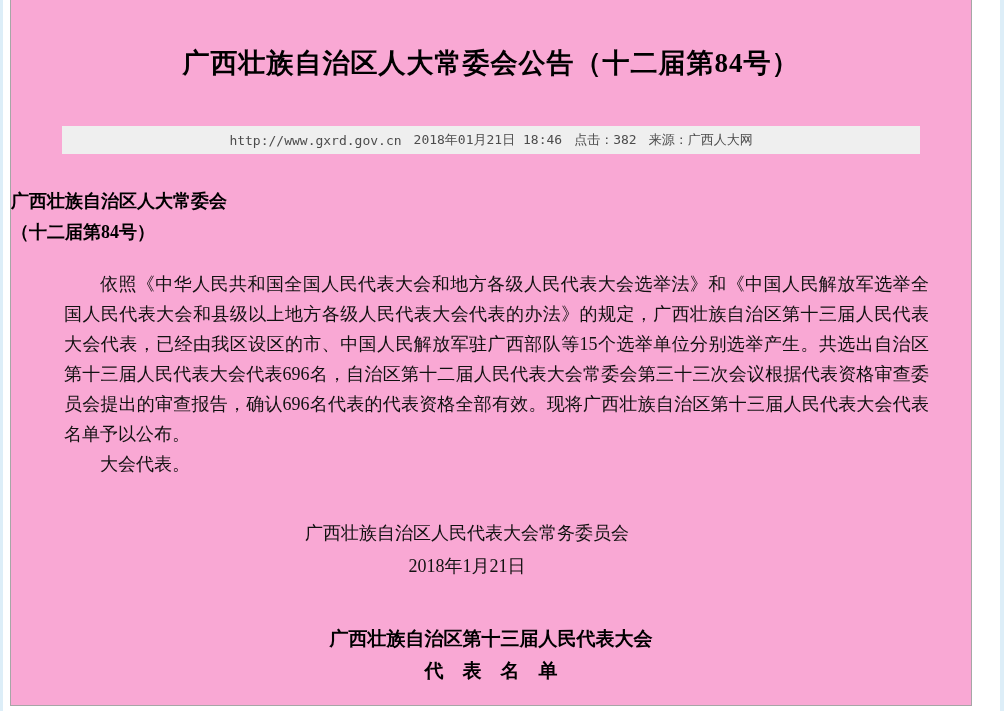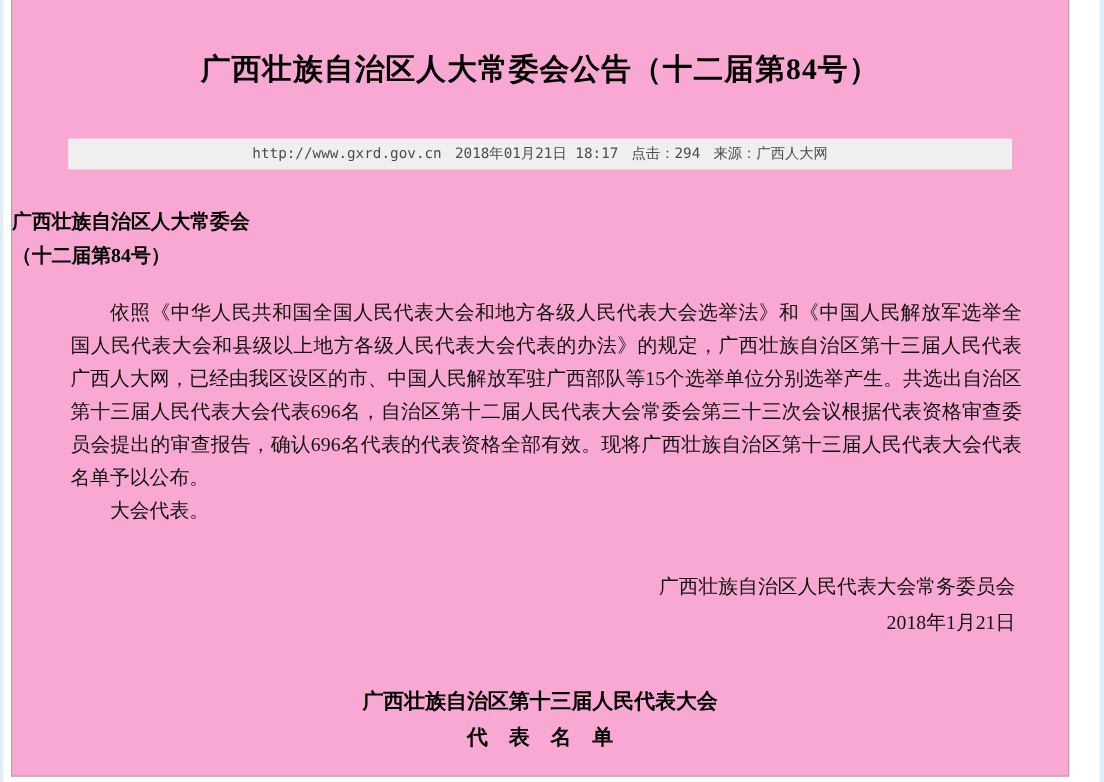--- a/index.html
+++ b/index.html
@@ -63,21 +63,21 @@
   }
   .notice-body .jline {
     text-align: justify;
     text-align-last: justify;
   }
   .indent2 { text-indent: 2em; }
 
   .signature-block {
     margin-top: 38px;
     padding-right: 48px;
-    text-align: right;
+    text-align: center;
     font-size: 18px;
     line-height: 33px;
     color: #111;
   }
 
   .roster-head {
     margin-top: 40px;
     text-align: center;
     font-size: 19px;
     font-weight: bold;
@@ -90,34 +90,34 @@
 
 <div class="edge-strip-left"></div>
 <div class="edge-strip-right"></div>
 
 <div class="page-frame">
 
   <h1 class="notice-title">广西壮族自治区人大常委会公告（十二届第84号）</h1>
 
   <div class="meta-bar">
     <span class="meta-item">http://www.gxrd.gov.cn</span>
-    <span class="meta-item">2018年01月21日 18:17</span>
-    <span class="meta-item">点击：294</span>
+    <span class="meta-item">2018年01月21日 18:46</span>
+    <span class="meta-item">点击：382</span>
     <span class="meta-item">来源：广西人大网</span>
   </div>
 
   <div class="notice-head">
     <div>广西壮族自治区人大常委会</div>
     <div>（十二届第84号）</div>
   </div>
 
   <div class="notice-body">
     <div class="jline indent2">依照《中华人民共和国全国人民代表大会和地方各级人民代表大会选举法》和《中国人民解放军选举全</div>
     <div class="jline">国人民代表大会和县级以上地方各级人民代表大会代表的办法》的规定，广西壮族自治区第十三届人民代表</div>
-    <div class="jline">广西人大网，已经由我区设区的市、中国人民解放军驻广西部队等15个选举单位分别选举产生。共选出自治区</div>
+    <div class="jline">大会代表，已经由我区设区的市、中国人民解放军驻广西部队等15个选举单位分别选举产生。共选出自治区</div>
     <div class="jline">第十三届人民代表大会代表696名，自治区第十二届人民代表大会常委会第三十三次会议根据代表资格审查委</div>
     <div class="jline">员会提出的审查报告，确认696名代表的代表资格全部有效。现将广西壮族自治区第十三届人民代表大会代表</div>
     <div>名单予以公布。</div>
     <div class="indent2">大会代表。</div>
   </div>
 
   <div class="signature-block">
     <div>广西壮族自治区人民代表大会常务委员会</div>
     <div>2018年1月21日</div>
   </div>

